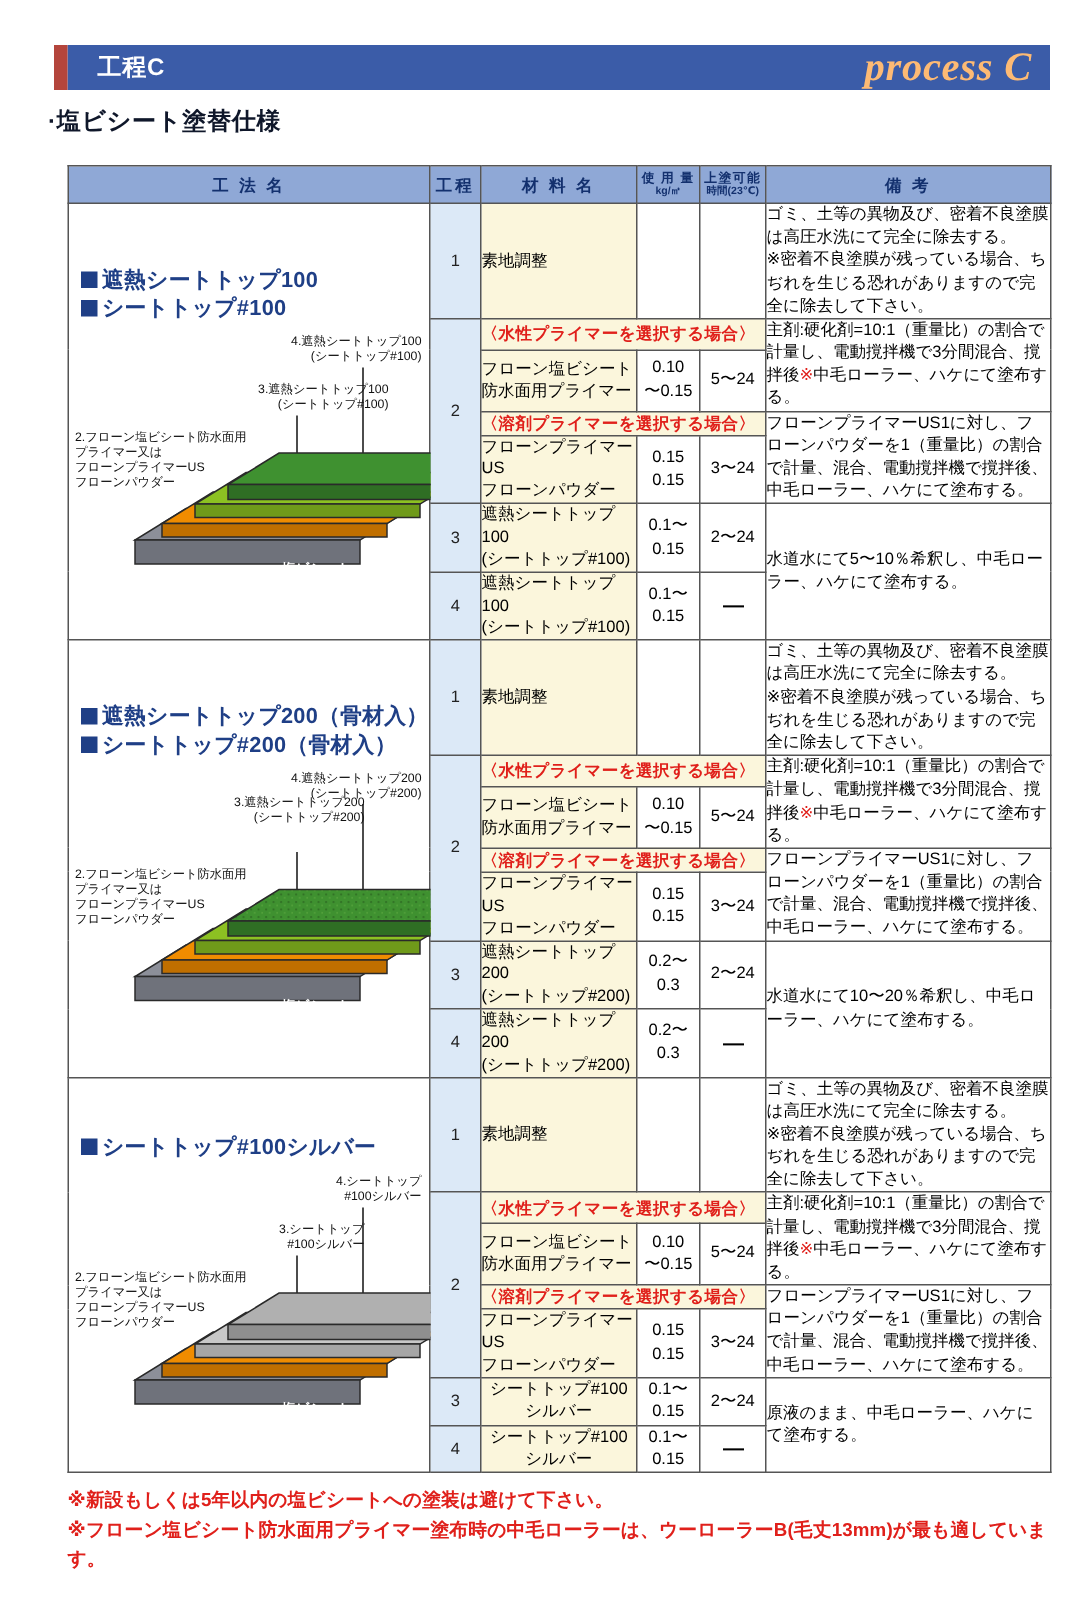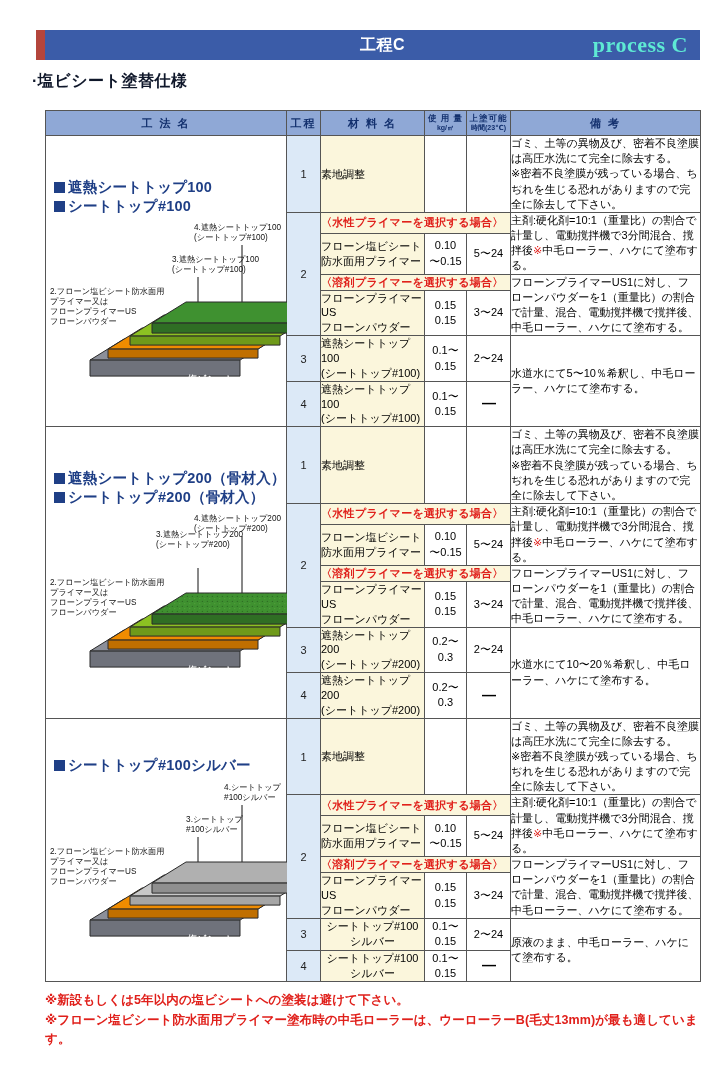--- a/index.html
+++ b/index.html
@@ -12,35 +12,35 @@
     overflow: hidden;
   }
   .page { position: relative; width: 720px; height: 1071px; padding: 0 20px; }
 
   
   .hdr-bar {
     position: relative;
     margin: 30px 0 0 25px;
     width: 655px; height: 30px;
     background: #3b5ca8;
-    display: flex; align-items: center; justify-content: center;
+    display: flex; align-items: center;
   }
   .hdr-accent {
     position: absolute; left: -9px; top: 0;
     width: 9px; height: 30px; background: #b4453c;
   }
   .hdr-title {
     color: #ffffff; font-size: 16px; font-weight: bold;
     letter-spacing: .5px; margin-left: 20px;
   }
   .hdr-proc {
     position: absolute; right: 12px; top: 50%; transform: translateY(-50%);
-    color: #5eead4; font-weight: bold;
+    color: #fdba74; font-style: italic; font-weight: bold;
     font-family: "Liberation Serif", "DejaVu Serif", serif;
-    font-size: 22px; letter-spacing: .5px;
+    font-size: 27px; letter-spacing: .5px;
   }
   .subtitle {
     margin: 11px 0 0 12px;
     font-size: 16px; font-weight: bold; color: #0f172a;
     letter-spacing: .5px;
   }
 
   
   table.spec {
     margin: 18px 0 0 25px;
@@ -107,21 +107,21 @@
     color: #1f3f86; font-weight: bold; font-size: 14.5px;
     letter-spacing: .2px; line-height: 1.28; white-space: nowrap;
   }
   .m-title .sq {
     display: inline-block; width: 11px; height: 11px;
     background: #1f3f86; margin-right: 3px; vertical-align: -1px;
   }
   .diagram { position: relative; width: 241px; }
   .dlabel {
     position: absolute; font-size: 8.2px; color: #111;
-    line-height: 1.22; white-space: nowrap; text-align: left;
+    line-height: 1.22; white-space: nowrap; text-align: right;
   }
   .dlabel.lead { text-align: left; }
 
   
   .footer {
     margin: 9px 0 0 25px;
     color: #e0201b; font-weight: bold;
     font-size: 12.5px; line-height: 1.55;
     letter-spacing: .1px;
   }

